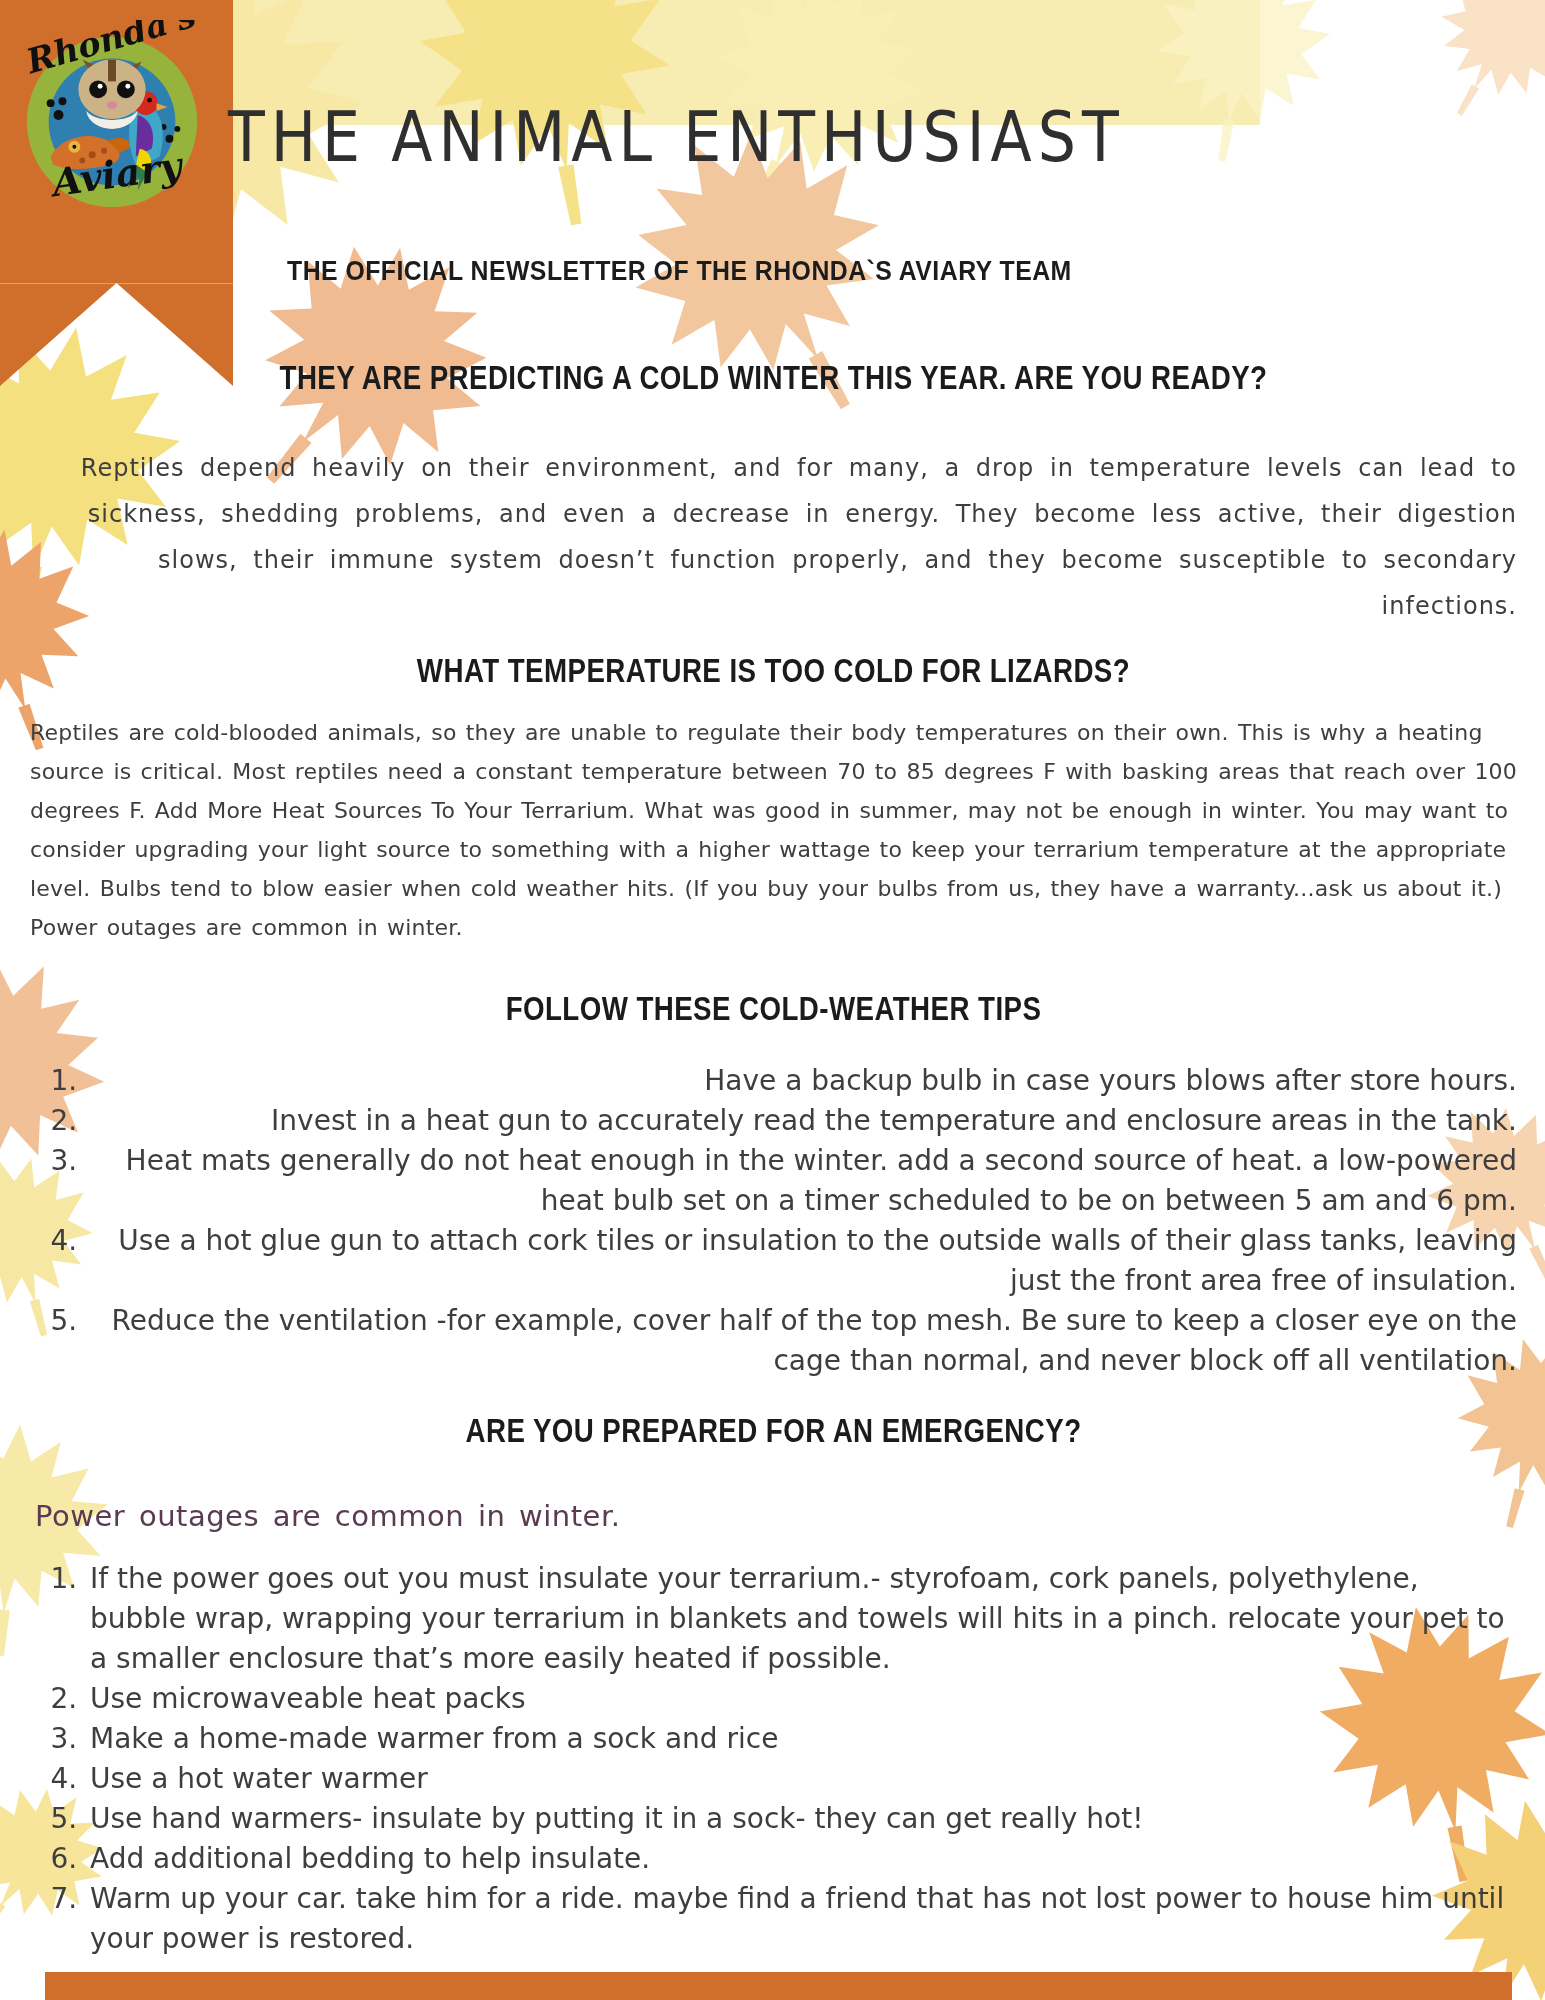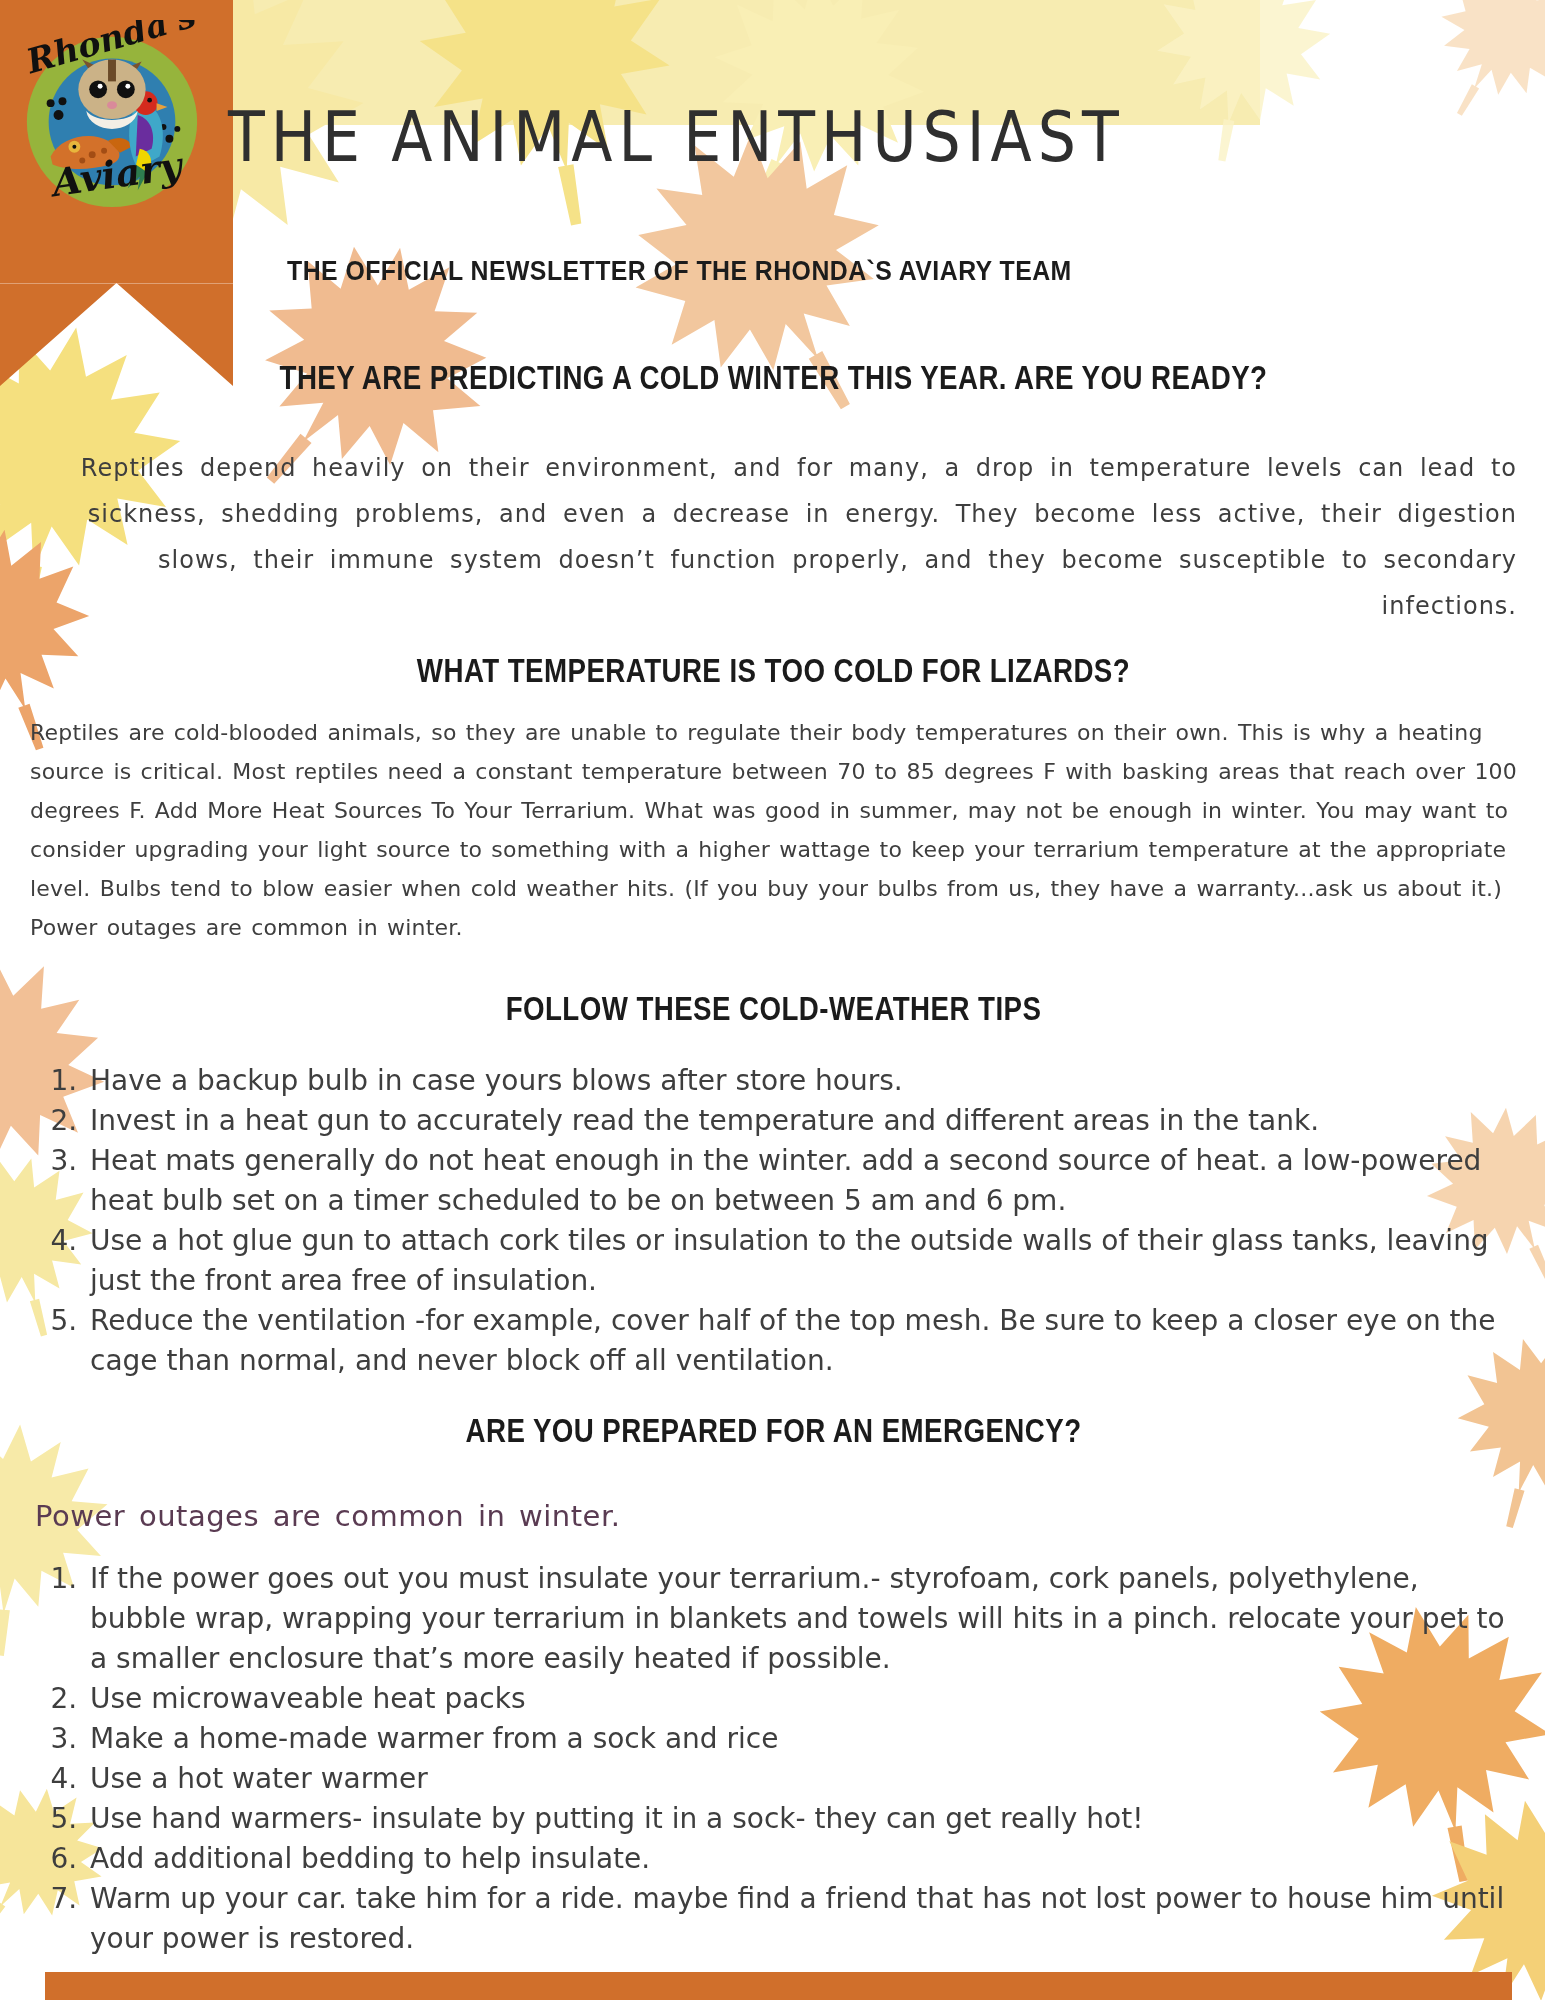--- a/index.html
+++ b/index.html
@@ -29,21 +29,21 @@
      transform:scaleX(.84);transform-origin:center;}
   .h1{margin-top:8px;}
   .h2{margin-top:22px;}
   .h3{margin-top:42px;}
   .h4{margin-top:30px;}
   p{margin:0;}
   .para1{margin-top:47px;font-size:24px;line-height:46px;letter-spacing:1px;word-spacing:7px;text-align:right;}
   .para2{margin-top:22px;font-size:22px;line-height:39px;letter-spacing:.2px;word-spacing:2px;}
   .purple-note{margin-top:48px;margin-left:5px;font-size:29px;color:#5a3b52;letter-spacing:.5px;word-spacing:4px;}
   ol{margin:0;padding-left:56px;font-size:28px;line-height:40px;}
-  ol.tips{margin-top:32px;}
+  ol.tips{margin-top:32px;text-align:right;}
   ol.emergency{margin-top:26px;}
   li{padding-left:4px;margin:0;}
 
   
   .footer-bar{position:absolute;left:45px;top:1972px;width:1467px;height:28px;background:#d06f2b;}
 
   
   .logo text{font-family:"DejaVu Serif",serif;font-style:italic;font-weight:700;fill:#101010;}
 </style>
 </head>
@@ -137,21 +137,21 @@
 
       <h2 class="h1">THEY ARE PREDICTING A COLD WINTER THIS YEAR. ARE YOU READY?</h2>
       <p class="para1">Reptiles depend heavily on their environment, and for many, a drop in temperature levels can lead to sickness, shedding problems, and even a decrease in energy. They become less active, their digestion slows, their immune system doesn’t function properly, and they become susceptible to secondary infections.</p>
 
       <h2 class="h2">WHAT TEMPERATURE IS TOO COLD FOR LIZARDS?</h2>
       <p class="para2">Reptiles are cold-blooded animals, so they are unable to regulate their body temperatures on their own. This is why a heating source is critical. Most reptiles need a constant temperature between 70 to 85 degrees F with basking areas that reach over 100 degrees F. Add More Heat Sources To Your Terrarium. What was good in summer, may not be enough in winter. You may want to consider upgrading your light source to something with a higher wattage to keep your terrarium temperature at the appropriate level. Bulbs tend to blow easier when cold weather hits. (If you buy your bulbs from us, they have a warranty...ask us about it.) Power outages are common in winter.</p>
 
       <h2 class="h3">FOLLOW THESE COLD-WEATHER TIPS</h2>
       <ol class="tips">
           <li>Have a backup bulb in case yours blows after store hours.</li>
-          <li>Invest in a heat gun to accurately read the temperature and different areas in the tank.</li>
+          <li>Invest in a heat gun to accurately read the temperature and enclosure areas in the tank.</li>
           <li>Heat mats generally do not heat enough in the winter. add a second source of heat.  a low-powered heat bulb set on a timer scheduled to be on between 5 am and 6 pm.</li>
           <li>Use a hot glue gun to attach cork tiles or insulation to the outside walls of their glass tanks, leaving just the front area free of insulation.</li>
           <li>Reduce the ventilation -for example, cover half of the top mesh. Be sure to keep a closer eye on the cage than normal, and never block off all ventilation.</li>
         </ol>
 
       <h2 class="h4">ARE YOU PREPARED FOR AN EMERGENCY?</h2>
       <p class="purple-note">Power outages are common in winter.</p>
       <ol class="emergency">
           <li>If the power goes out you must insulate your terrarium.-  styrofoam, cork panels, polyethylene, bubble wrap, wrapping your terrarium in blankets and towels will hits in a pinch. relocate your pet to a smaller enclosure that’s more easily heated if possible.</li>
           <li>Use microwaveable heat packs</li>

